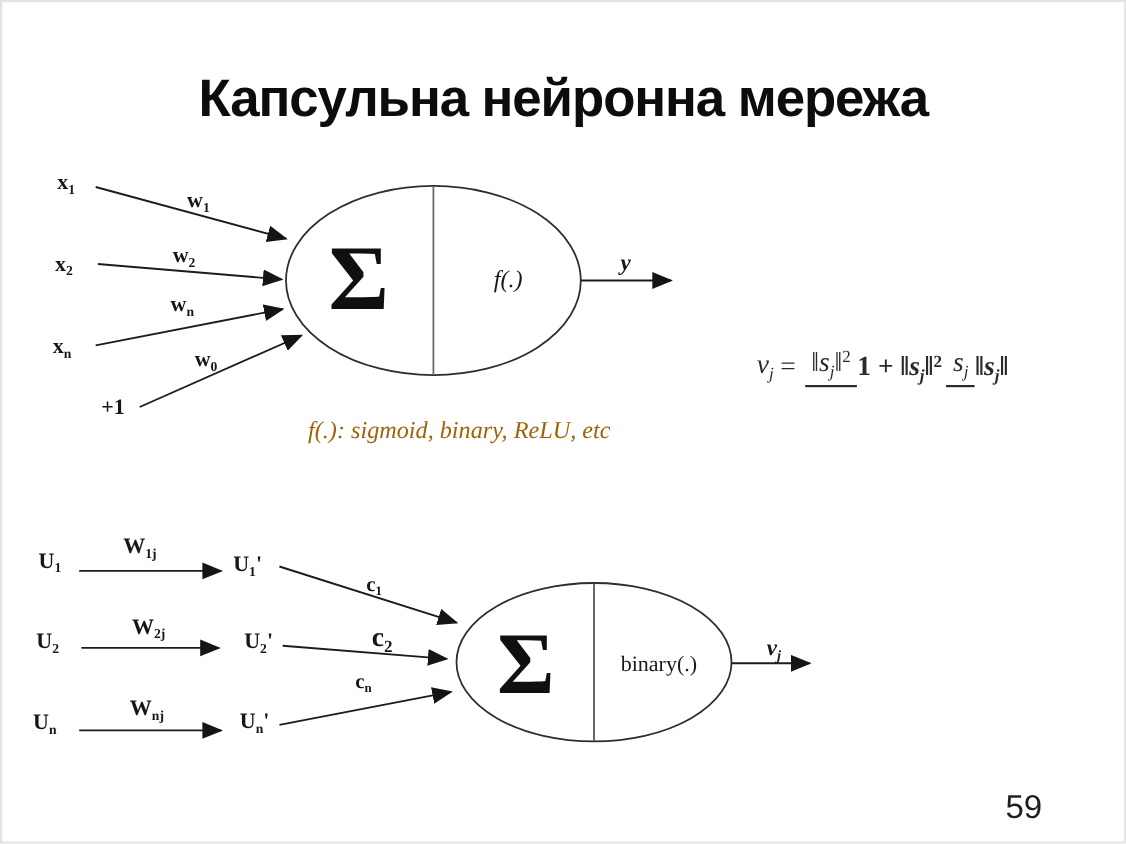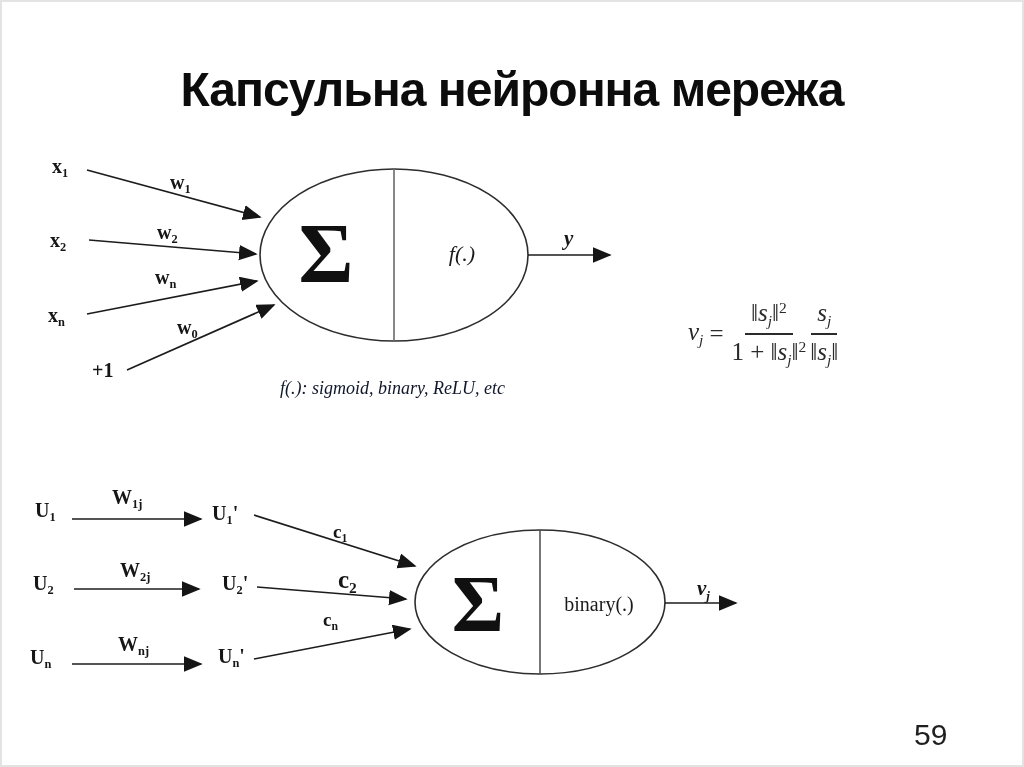--- a/index.html
+++ b/index.html
@@ -19,37 +19,37 @@
     position:absolute; font-weight:bold; font-size:20px; color:#161616;
     white-space:nowrap; line-height:1;
   }
   .lbl sub { font-size:0.62em; vertical-align:-0.35em; font-weight:bold; }
   .it { font-style:italic; }
   .center { position:absolute; transform:translate(-50%,-50%); line-height:1; white-space:nowrap; }
   .sigma { font-size:84px; font-weight:bold; color:#101010; }
   .act1 { font-size:22px; font-style:italic; color:#1a1a1a; }
   .act2 { font-size:20px; color:#1a1a1a; }
   .caption { position:absolute; font-size:26px; color:#131313; white-space:nowrap; }
-  .note { position:absolute; font-size:18px; font-style:italic; color:#0f172a; white-space:nowrap; }
+  .note { position:absolute; font-size:22px; font-style:italic; color:#a16207; white-space:nowrap; }
   .page-num {
     position:absolute; left:912px; top:716px; font-size:30px; color:#1f1f1f;
     font-family:"Liberation Sans", "DejaVu Sans", sans-serif;
   }
   
   .formula {
     position:absolute; left:686px; top:284px; height:96px;
     display:flex; align-items:center; font-size:25px; color:#2a2a2a;
     font-family:"Liberation Serif", "DejaVu Serif", serif;
   }
   .formula sub { font-size:0.62em; vertical-align:-0.35em; }
   .formula sup { font-size:0.62em; vertical-align:0.5em; }
   .f-eq { margin:0 8px 0 6px; }
-  .frac { display:inline-flex; flex-direction:column; align-items:center; }
+  .frac { display:inline-flex; flex-direction:row; align-items:center; }
   .frac .num { border-bottom:2px solid #2b2b2b; padding:0 6px 3px; display:block; }
-  .frac .den { padding-top:3px; display:block; }
+  .frac .den { padding-top:3px; display:block;font-weight:bold; }
   .frac + .frac { margin-left:4px; }
   .one-plus { margin-right:6px; }
 </style>
 </head>
 <body>
 
 <div class="slide">
 
   <h1 class="title">Капсульна нейронна мережа</h1>
 

